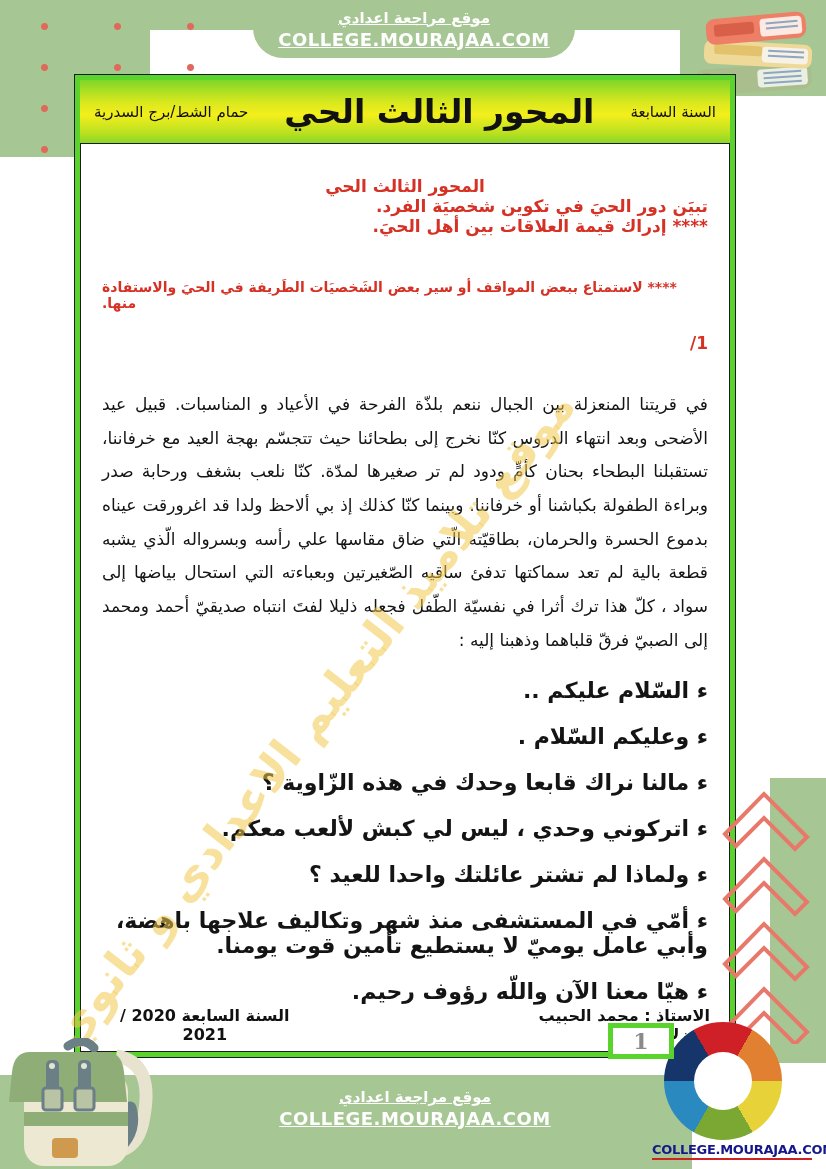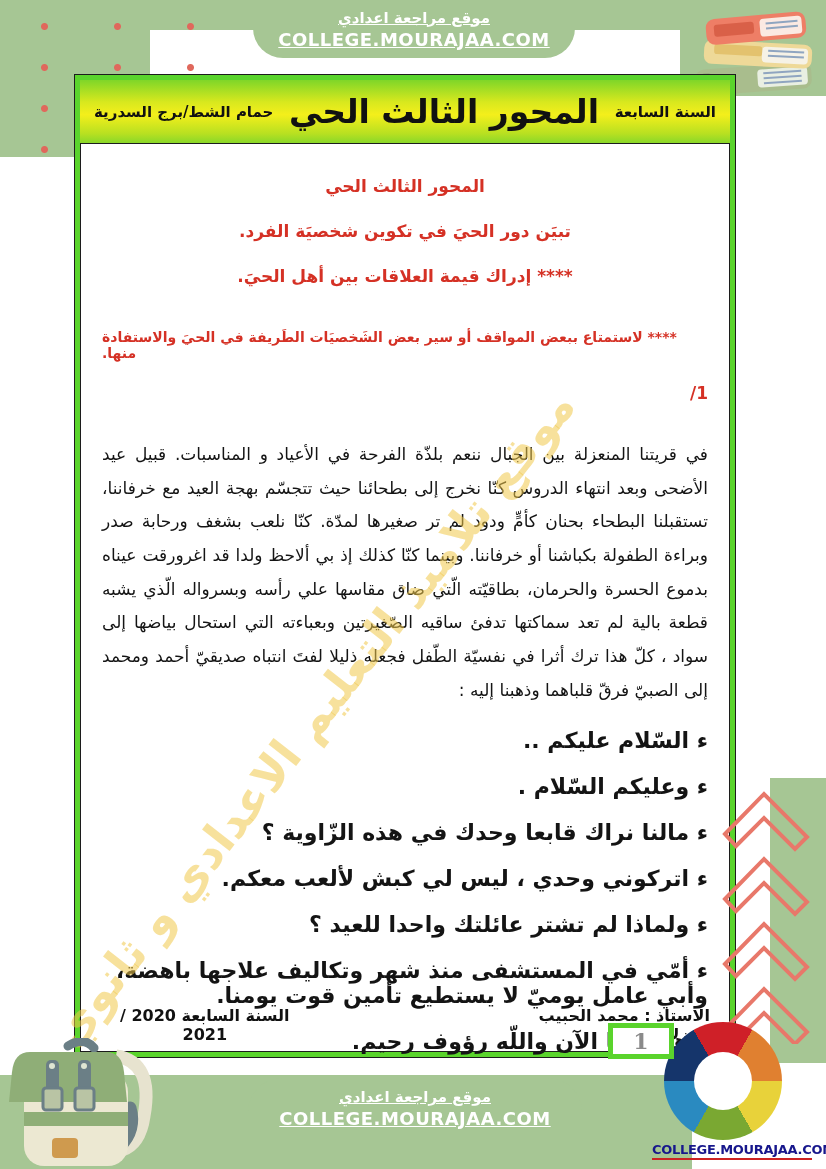--- a/index.html
+++ b/index.html
@@ -23,28 +23,28 @@
   .banner-bottom { left:248px; top:1078px; width:334px; height:91px; border-radius:34px 34px 0 0; padding-top:10px; justify-content:flex-start; }
   .banner .ar   { font-size:15px; font-weight:bold; text-decoration:underline; }
   .banner .url  { font-size:18px; font-weight:bold; text-decoration:underline; letter-spacing:.5px; }
 
   
   .document { position:absolute; left:75px; top:75px; width:660px; height:982px; background:#fff;
               border:5px solid #5ad42c; outline:1px solid #1c1c1c; box-shadow:inset 0 0 0 1px #1c1c1c; }
   .doc-header { position:relative; height:64px; background:linear-gradient(180deg,#7fd629 0%, #d8e81e 35%, #f4ef1b 55%, #b8e021 85%, #8ad829 100%);
                 display:flex; direction:rtl; align-items:center; justify-content:space-between;
                 padding:0 14px; border-bottom:1px solid #1c1c1c; }
-  .doc-header .side { font-size:15px; font-weight:bold; color:#111; }
+  .doc-header .side { font-size:15px; font-weight:normal; color:#111; }
   .doc-header .title { font-size:33px; font-weight:900; color:#111; }
 
   .doc-content { position:relative; direction:rtl; padding:14px 22px 0 22px; color:#161616; }
 
   .red { color:#d53125; font-weight:bold; }
   .obj-heading { text-align:center; font-size:17px; margin-top:18px; }
-  .obj-line    { text-align:center; font-size:17px; margin-top:25px; }
+  .obj-line    { font-size:17px; }
   .obj-line-wide { text-align:left; font-size:14px; margin-top:43px; }
   .exercise    { direction:ltr; text-align:right; font-size:17px; margin-top:22px; }
 
   .body-par { margin-top:35px; font-size:17px; line-height:1.98; text-align:justify; font-weight:normal; color:#141414; }
   .dialogue-line { font-size:22px; font-weight:bold; margin-top:21px; color:#141414; }
 
   .watermark { position:absolute; left:-40px; top:880px; transform:rotate(-52deg); transform-origin:left top;
                font-size:46px; font-weight:bold; color:rgba(240,200,74,.55); white-space:nowrap; pointer-events:none; }
 
   .doc-footer { position:absolute; left:0; right:0; bottom:6px; direction:rtl; display:flex;

